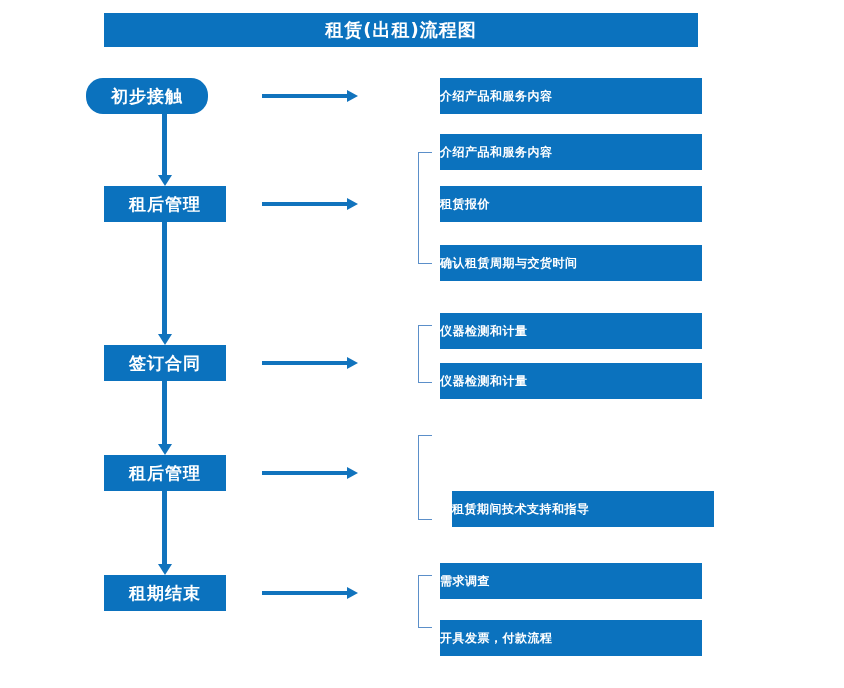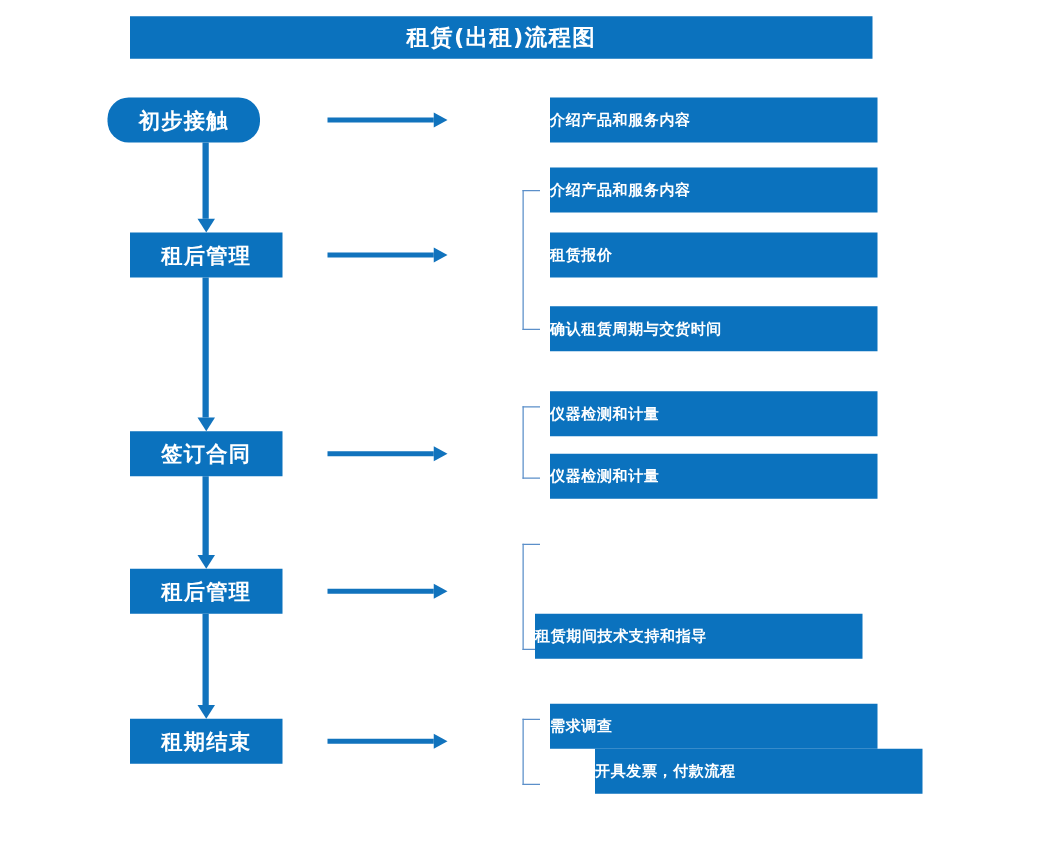--- a/index.html
+++ b/index.html
@@ -160,19 +160,19 @@
 
   <div class="node right" style="left:440px;top:186px;">租赁报价</div>
 
   <div class="node right" style="left:440px;top:245px;">确认租赁周期与交货时间</div>
 
   <div class="node right" style="left:440px;top:313px;">仪器检测和计量</div>
 
   <div class="node right" style="left:440px;top:363px;text-align:right;">仪器检测和计量</div>
 
 
-  <div class="node right" style="left:428px;top:491px;">租赁期间技术支持和指导</div>
+  <div class="node right" style="left:452px;top:491px;">租赁期间技术支持和指导</div>
 
   <div class="node right" style="left:440px;top:563px;">需求调查</div>
 
-  <div class="node right" style="left:440px;top:599px;margin-left:36px;">开具发票，付款流程</div>
+  <div class="node right" style="left:440px;top:620px;">开具发票，付款流程</div>
 
 </div>
 
 </body></html>

